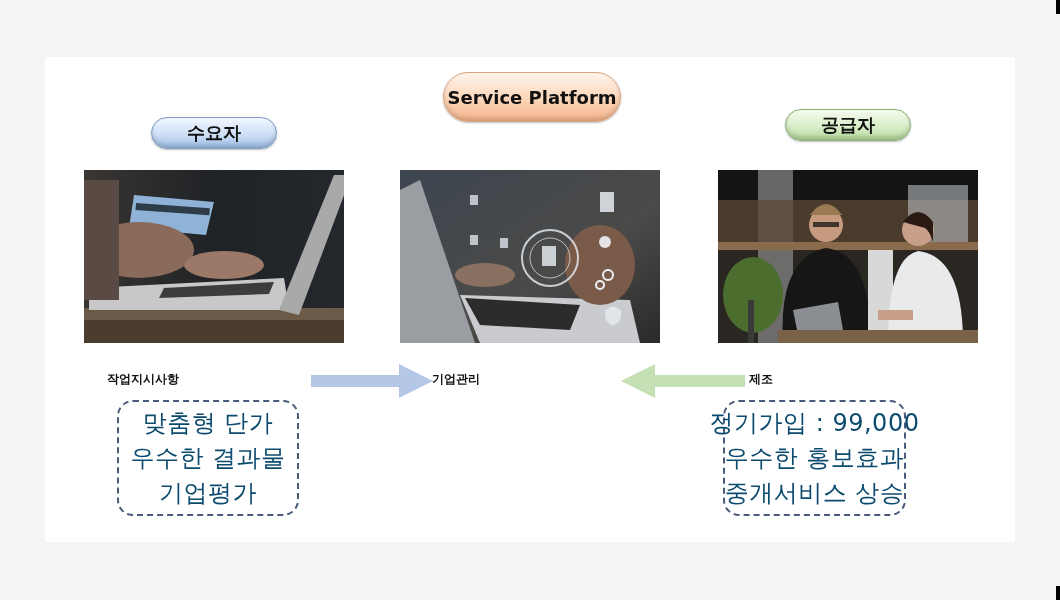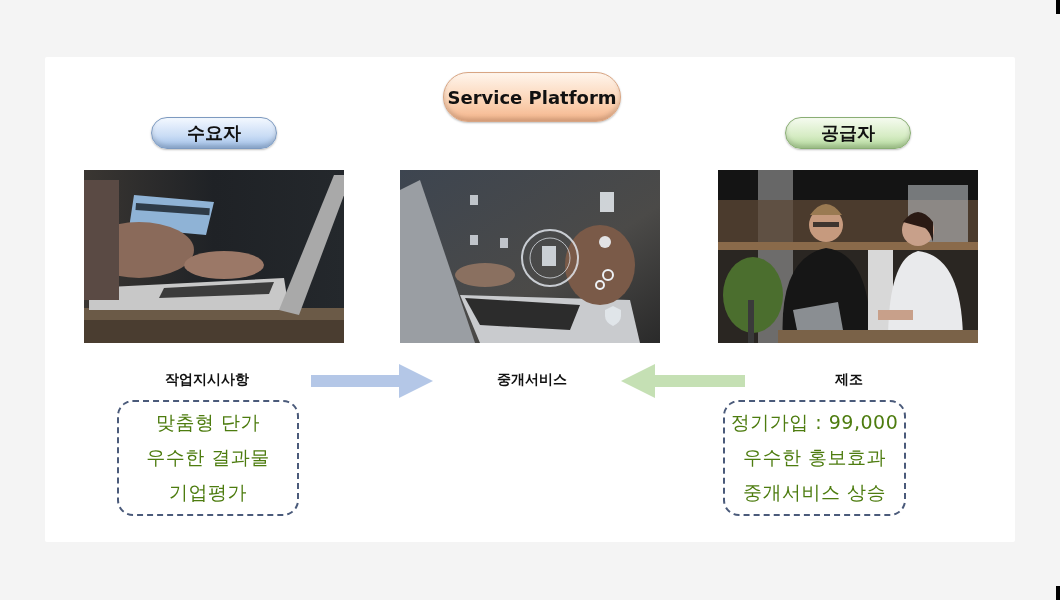--- a/index.html
+++ b/index.html
@@ -38,44 +38,43 @@
       font-size: 18px;
       border-radius: 26px;
     }
     .pill-demand {
       left: 106px; top: 60px; width: 126px; height: 32px;
       background: linear-gradient(to bottom, #f3f8ff 0%, #c9dcf5 60%, #9dbde6 100%);
       border: 1.5px solid #7d9ac0;
       font-size: 18px;
     }
     .pill-supply {
-      left: 740px; top: 60px; width: 126px; height: 32px;
+      left: 740px; top: 52px; width: 126px; height: 32px;
       background: linear-gradient(to bottom, #f5fbef 0%, #d6ecc4 60%, #b2d89a 100%);
       border: 1.5px solid #8aae74;
       font-size: 18px;
     }
 
     
     .photo {
       position: absolute;
       top: 113px; width: 260px; height: 173px;
       overflow: hidden;
     }
     .photo svg { display: block; width: 100%; height: 100%; }
     .photo-demand { left: 39px; }
     .photo-platform { left: 355px; }
     .photo-supply { left: 673px; }
 
     
     .col-heading {
       position: absolute;
       top: 314px;
-      font-size: 14px;
+      font-size: 12px;
       font-weight: bold;
-      text-align: center;
       width: 200px;
       color: #111;
     }
     .heading-demand { left: 62px; }
     .heading-platform { left: 387px; }
     .heading-supply { left: 704px; }
 
     
     .dash-box {
       position: absolute;
@@ -84,22 +83,22 @@
       border: 2px dashed #4a5a7a;
       border-radius: 16px;
       display: flex; flex-direction: column; justify-content: space-around;
       align-items: center;
       padding: 4px 0;
     }
     .box-demand { left: 72px; width: 182px; }
     .box-platform { left: 396px; width: 182px; }
     .box-supply { left: 678px; width: 183px; }
     .box-line {
-      font-size: 19px;
-      color: #4d7c0f;
+      font-size: 24px;
+      color: #0c4a6e;
       white-space: nowrap;
       letter-spacing: 0.5px;
     }
 
     
     .arrow { position: absolute; top: 307px; }
     .arrow-right { left: 266px; width: 122px; height: 34px; }
     .arrow-left { left: 576px; width: 124px; height: 34px; }
   </style>
 </head>
@@ -192,21 +191,21 @@
       <polygon points="75,140 120,132 125,160 80,165" fill="#8a8e92"></polygon>
       <circle cx="200" cy="60" r="16" fill="#c8a08a"></circle>
       <path d="M185 52 q15 -20 30 0 l0 20 q-4 -12 -8 -14 z" fill="#2a1a14"></path>
       <path d="M170 173 q0 -85 30 -92 q45 5 45 92 z" fill="#e9eaec"></path>
       <rect x="60" y="160" width="200" height="13" fill="#7a6248"></rect>
       <rect x="160" y="140" width="35" height="10" fill="#c8a08a"></rect>
     </svg>
   </div>
 
   <div class="col-heading heading-demand">작업지시사항</div>
-  <div class="col-heading heading-platform">중개서비스</div>
+  <div class="col-heading heading-platform">기업관리</div>
   <div class="col-heading heading-supply">제조</div>
 
   <svg class="arrow arrow-right" viewBox="0 0 122 34">
     <polygon points="0,11 88,11 88,0 122,17 88,34 88,23 0,23" fill="#b4c7e7"></polygon>
   </svg>
   <svg class="arrow arrow-left" viewBox="0 0 124 34">
     <polygon points="124,11 34,11 34,0 0,17 34,34 34,23 124,23" fill="#c5e0b4"></polygon>
   </svg>
 
   <div class="dash-box box-demand">

